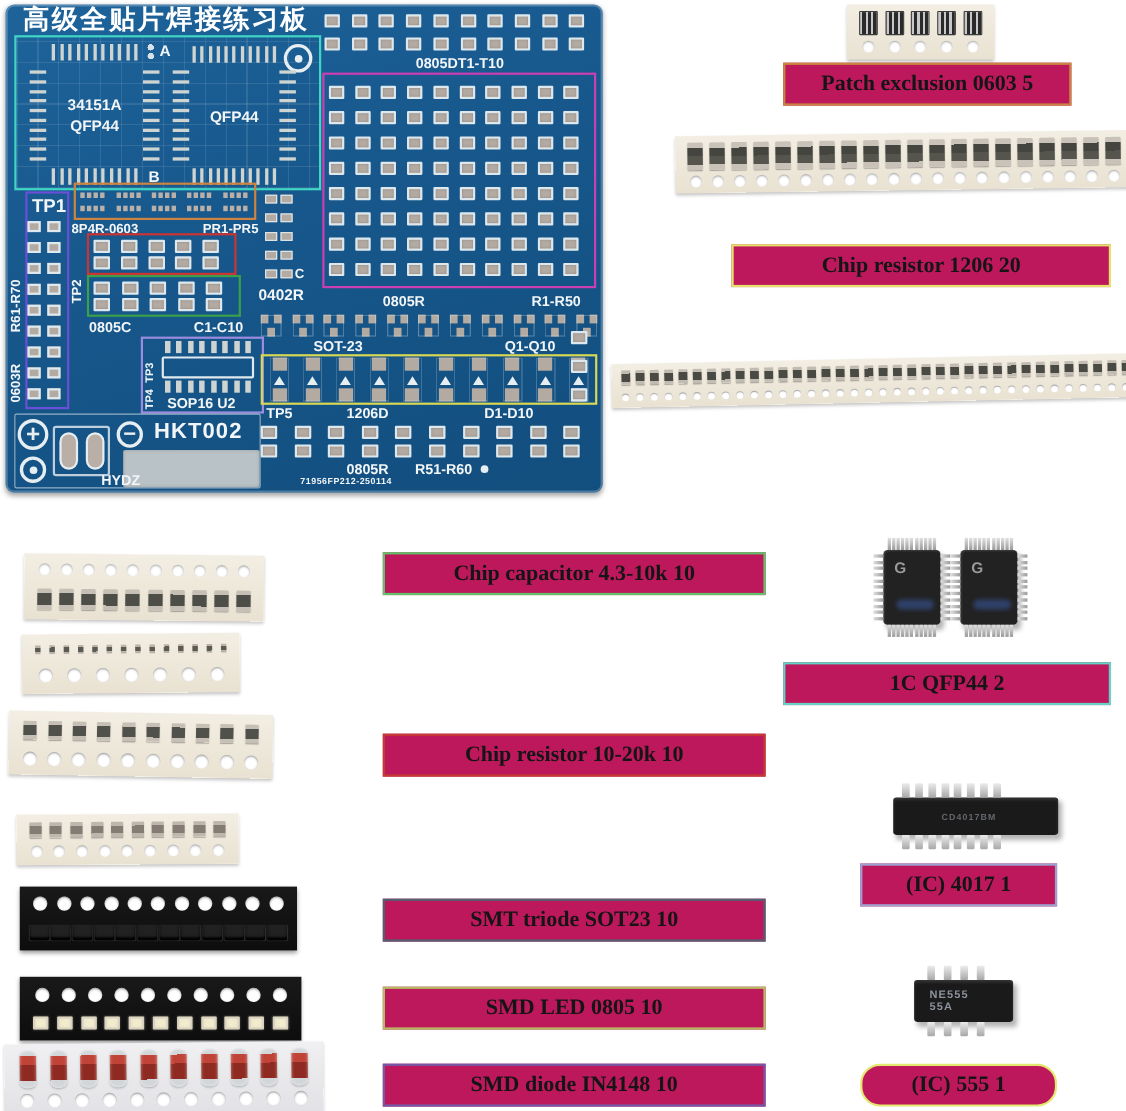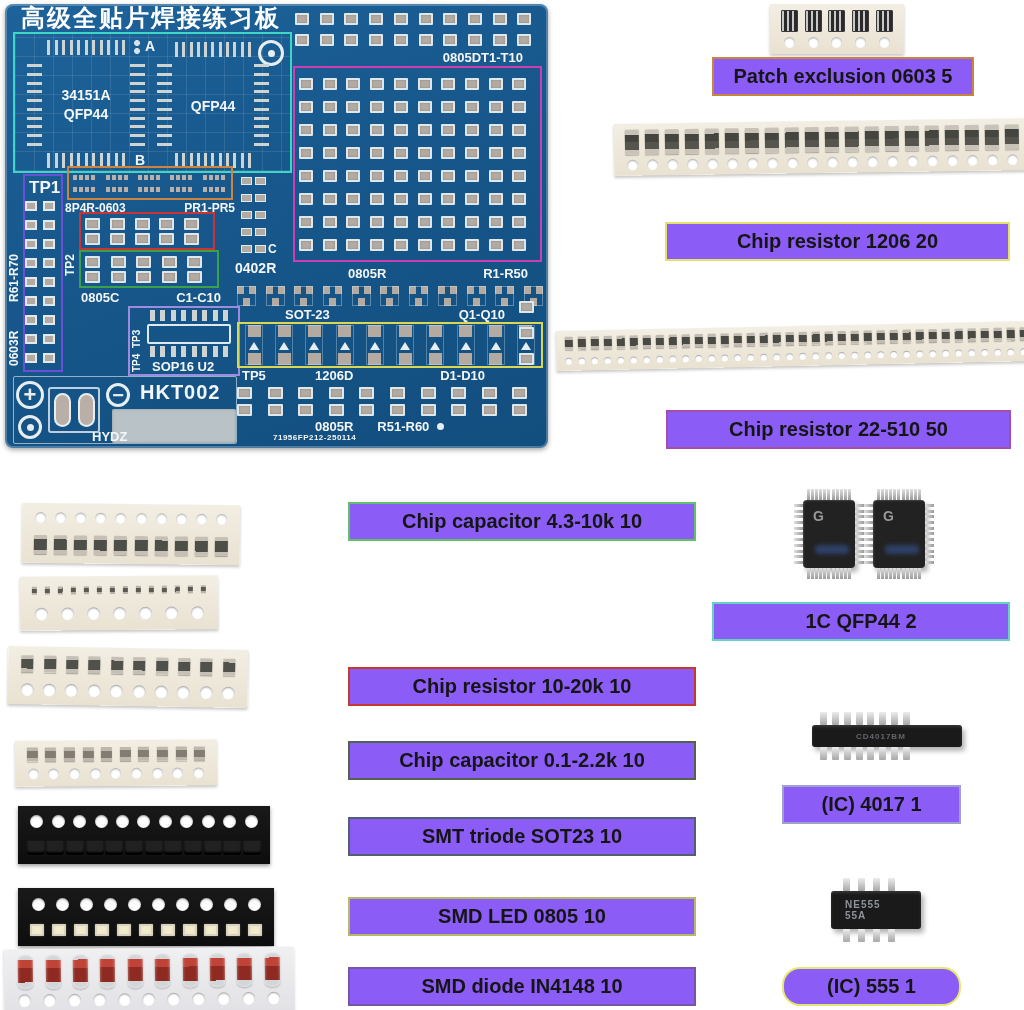--- a/index.html
+++ b/index.html
@@ -47,23 +47,23 @@
           display:flex;align-items:center;justify-content:center;font-weight:bold;}
   .fid-dot{width:7px;height:7px;border-radius:50%;background:#e7eef2;}
   .mdots{display:inline-block;width:9px;height:15px;margin-right:3px;background:
          radial-gradient(circle 3px at 4px 4px,#d8e2e8 95%,transparent 100%),
          radial-gradient(circle 3px at 4px 12px,#d8e2e8 95%,transparent 100%);}
   .grayzone{position:absolute;background:#b9c2c6;border-radius:2px;box-shadow:inset 0 0 3px #93999c;}
   .xtalpad{width:13px;height:30px;border-radius:7px;background:#b9afa7;box-shadow:0 0 0 2px #e7eef2;}
   .wdot{display:inline-block;width:7px;height:7px;border-radius:50%;background:#e7eef2;margin-left:8px;}
 
   
-  .tag{position:absolute;height:35px;background:#8b5cf6;border:2px solid #999;display:flex;
+  .tag{position:absolute;height:35px;background:#be185d;border:2px solid #999;display:flex;
        align-items:center;justify-content:center;color:#151515;font-weight:bold;font-size:20px;
-       white-space:nowrap;}
+       white-space:nowrap;font-family:Liberation Serif, serif;}
 
   
   .tape{position:absolute;display:flex;flex-direction:column;justify-content:space-around;
         padding:3px 8px;box-shadow:0 2px 3px rgba(0,0,0,.22);}
   .tape.cream{background:linear-gradient(180deg,#f3eee3,#e9e2d2);}
   .tape.black{background:linear-gradient(180deg,#191919,#0d0d0d);box-shadow:0 2px 4px rgba(0,0,0,.4);}
   .tape.clear{background:linear-gradient(180deg,#f0f0f2,#e2e2e6);}
   .holes{display:flex;justify-content:space-around;align-items:center;}
   .comps{display:flex;justify-content:space-around;align-items:center;}
   i.hole{width:11px;height:11px;border-radius:50%;background:#fff;box-shadow:inset 0 1px 2px rgba(0,0,0,.35);}
@@ -260,21 +260,21 @@
           <i class="p8"></i>
           <i class="p8"></i>
           <i class="p8"></i>
           <i class="p8"></i>
           <i class="p8"></i>
           <i class="p8"></i>
           <i class="p8"></i>
           <i class="p8"></i>
           <i class="p8"></i>
         </div>
-      <div class="btext" style="left:20px;top:42px;font-size:13px;width:210px;display:flex;justify-content:flex-end;">
+      <div class="btext" style="left:20px;top:42px;font-size:13px;width:210px;display:flex;justify-content:center;">
         <span>0805D</span>
         <span>T1-T10</span>
       </div>
       <div class="bbox padgrid" style="left:0;top:58px;width:249px;height:196px;border-color:#cc3eb2;grid-template-columns:repeat(10,1fr);padding:4px;">
           <i class="p8"></i>
           <i class="p8"></i>
           <i class="p8"></i>
           <i class="p8"></i>
           <i class="p8"></i>
           <i class="p8"></i>
@@ -745,23 +745,20 @@
         <i class="holeS"></i>
         <i class="holeS"></i>
         <i class="holeS"></i>
         <i class="holeS"></i>
         <i class="holeS"></i>
         <i class="holeS"></i>
         <i class="holeS"></i>
         <i class="holeS"></i>
         <i class="holeS"></i>
       </div>
-  </div>
-  <div class="tag" style="left: 666px; top: 410px; width: 341px; border-color: rgb(161, 79, 168);">
-    <span>Chip resistor 22-510 50</span>
   </div>
 
   <div class="tape cream" style="left:22px;top:504px;width:202px;height:54px;transform:rotate(.6deg);">
     <div class="holes">
         <i class="hole"></i>
         <i class="hole"></i>
         <i class="hole"></i>
         <i class="hole"></i>
         <i class="hole"></i>
         <i class="hole"></i>
@@ -950,23 +947,20 @@
         <i class="holeB"></i>
       </div>
   </div>
 
   <div class="tag" style="left: 348px; top: 502px; width: 344px; border-color: rgb(98, 193, 104);">
     <span>Chip capacitor 4.3-10k 10</span>
   </div>
   <div class="tag" style="left: 348px; top: 667px; width: 344px; border-color: rgb(196, 58, 49);">
     <span>Chip resistor 10-20k 10</span>
   </div>
-  <div class="tag" style="left: 348px; top: 741px; width: 344px; border-color: rgb(81, 98, 79);">
-    <span>Chip capacitor 0.1-2.2k 10</span>
-  </div>
   <div class="tag" style="left: 348px; top: 817px; width: 344px; border-color: rgb(82, 95, 112);">
     <span>SMT triode SOT23 10</span>
   </div>
   <div class="tag" style="left: 348px; top: 897px; width: 344px; border-color: rgb(183, 186, 98);">
     <span>SMD LED 0805 10</span>
   </div>
   <div class="tag" style="left: 348px; top: 967px; width: 344px; border-color: rgb(119, 87, 165);">
     <span>SMD diode IN4148 10</span>
   </div>
 
@@ -1094,21 +1088,21 @@
     <div class="spins" style="padding:0 6px;">
         <i class="spin"></i>
         <i class="spin"></i>
         <i class="spin"></i>
         <i class="spin"></i>
         <i class="spin"></i>
         <i class="spin"></i>
         <i class="spin"></i>
         <i class="spin"></i>
       </div>
-    <div class="sbody" style="width:106px;height:22px;padding-left:44px;">
+    <div class="sbody" style="width:106px;height:34px;padding-left:44px;">
       <span class="smark">CD4017BM</span>
     </div>
     <div class="spins" style="padding:0 6px;">
         <i class="spin"></i>
         <i class="spin"></i>
         <i class="spin"></i>
         <i class="spin"></i>
         <i class="spin"></i>
         <i class="spin"></i>
         <i class="spin"></i>

